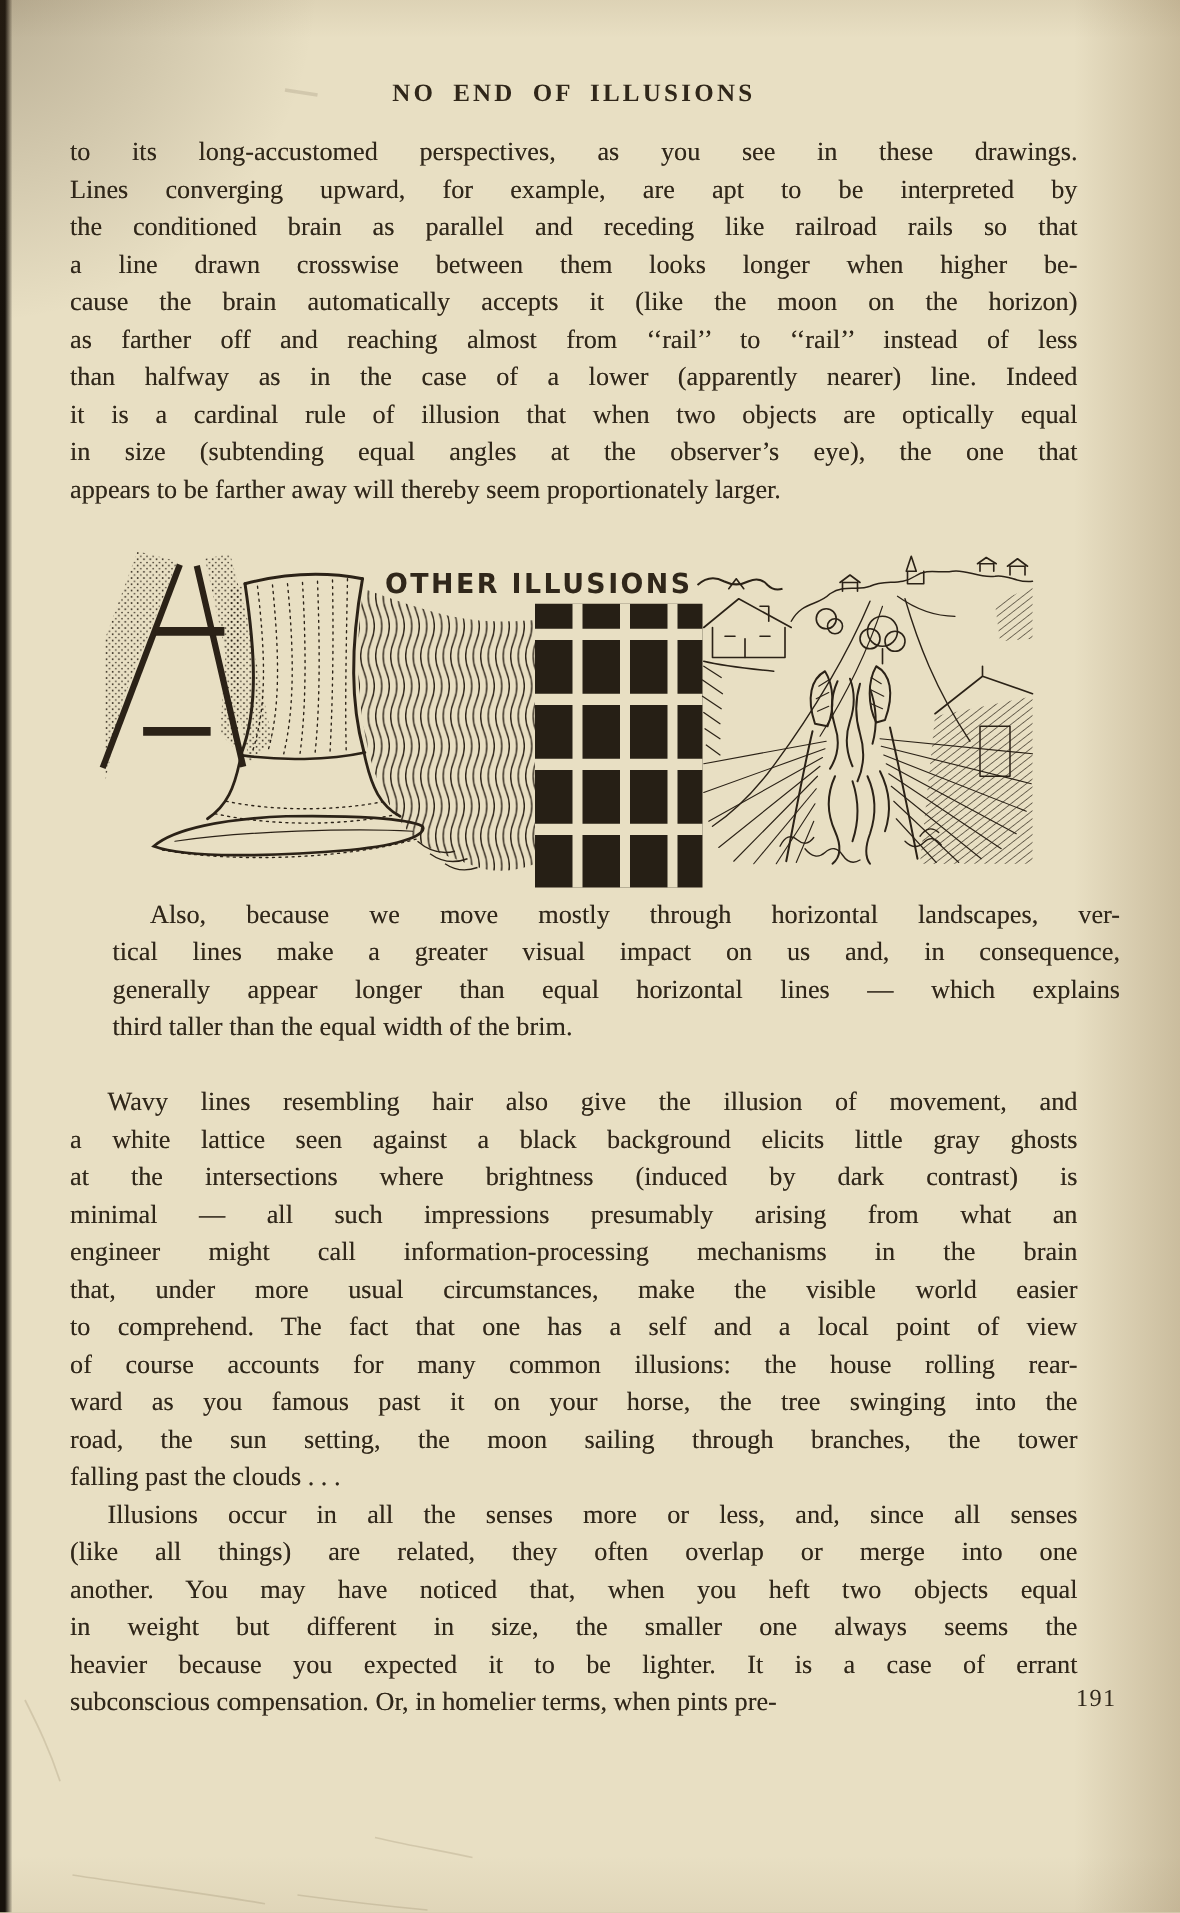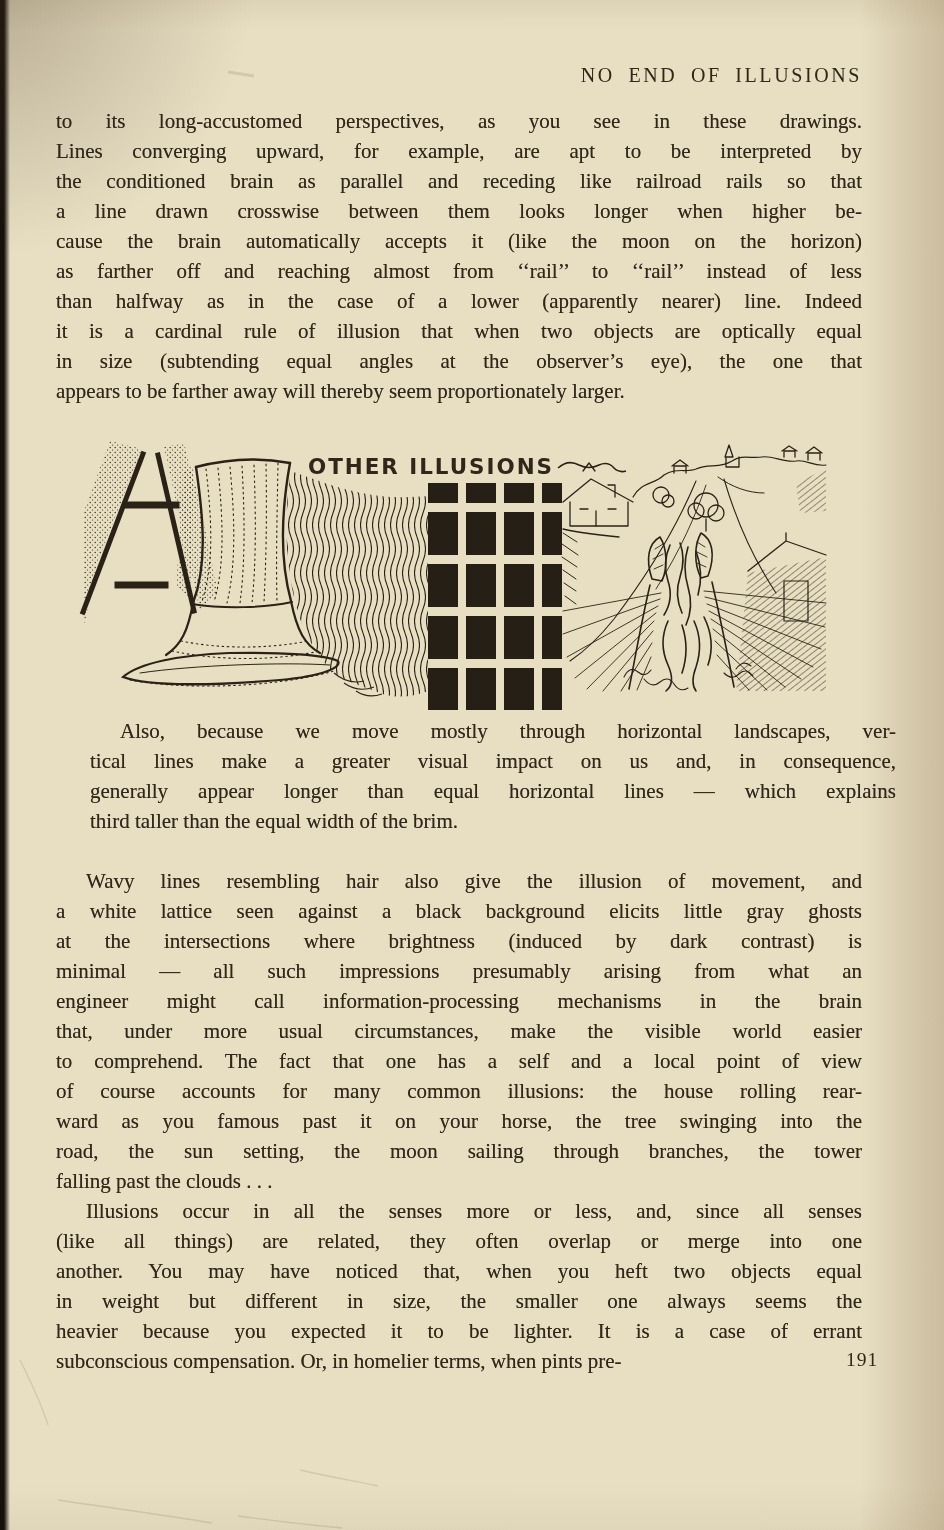--- a/index.html
+++ b/index.html
@@ -16,40 +16,40 @@
       linear-gradient(to right, rgba(22,17,11,1) 0px, rgba(22,17,11,1) 4px, rgba(22,17,11,0) 10px),
       linear-gradient(to left, rgba(125,99,60,.28), rgba(125,99,60,0) 9%),
       linear-gradient(to bottom, rgba(125,99,60,.10), rgba(125,99,60,0) 2%),
       linear-gradient(to top, rgba(125,99,60,.08), rgba(125,99,60,0) 3%),
       var(--paper);
     font-family:"Liberation Serif", serif;
     color:var(--ink);
   }
   .header{
     position:absolute;left:56px;top:64px;width:806px;
-    text-align:right;font-size:20px;font-weight:normal;
+    text-align:center;font-size:20px;font-weight:bold;
     letter-spacing:2.6px;word-spacing:6px;color:var(--ink);
   }
   .body-text{position:absolute;left:0;top:0;width:780px;height:1530px;}
   .para{position:absolute;left:56px;width:806px;}
   .para-0{top:106px;}
   .para-1{top:716px;margin-left:34px;}
   .para-2{top:866px;}
   .para-3{top:1196px;}
   .tline{
     height:30px;line-height:30px;font-size:21px;
     text-align:justify;text-align-last:justify;
     white-space:normal;color:var(--ink);
     text-shadow:0 0 .4px rgba(48,39,26,.55);
   }
   .tline.lastline{text-align-last:left;}
   .tline.indent{text-indent:30px;}
   .pagenum{
     position:absolute;left:846px;top:1349px;width:62px;
-    text-align:left;font-size:19.5px;letter-spacing:1px;color:var(--ink);
+    text-align:center;font-size:19.5px;letter-spacing:1px;color:var(--ink);
   }
   .illus{position:absolute;left:84px;top:441px;width:748px;height:272px;overflow:visible;}
   .illus .caption{
     font-family:"DejaVu Sans", sans-serif;font-weight:600;font-size:22px;
     letter-spacing:2px;fill:var(--ink);
   }
   .marks{position:absolute;left:0;top:0;width:944px;height:1530px;pointer-events:none;}
 </style>
 </head>
 <body>

